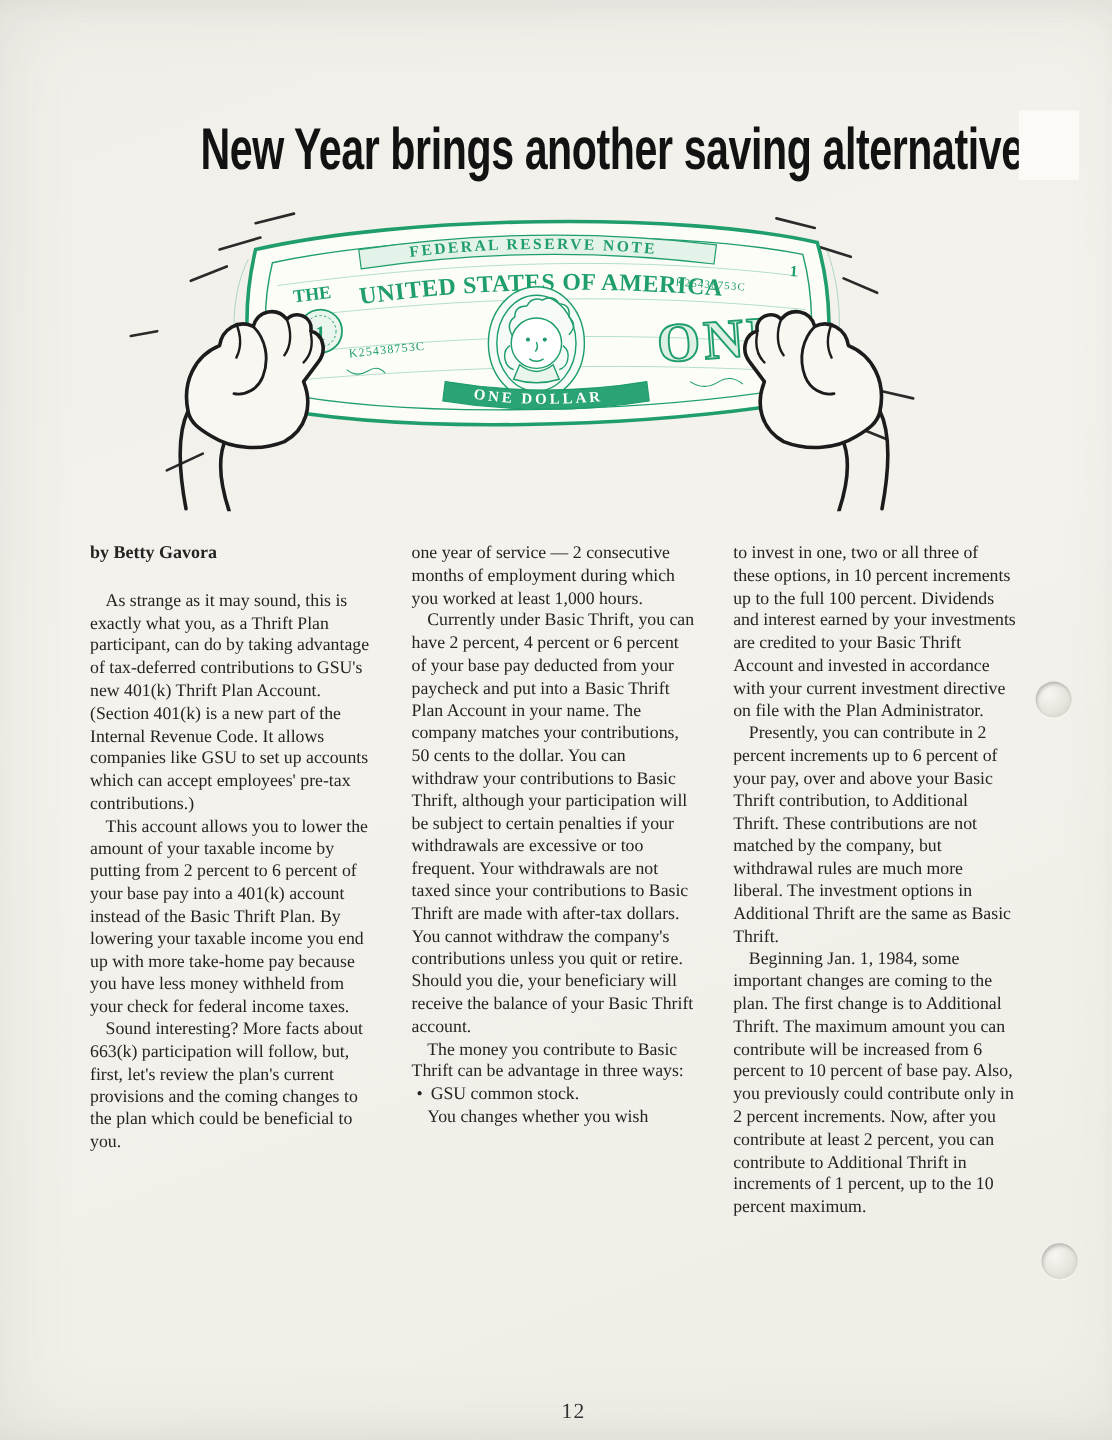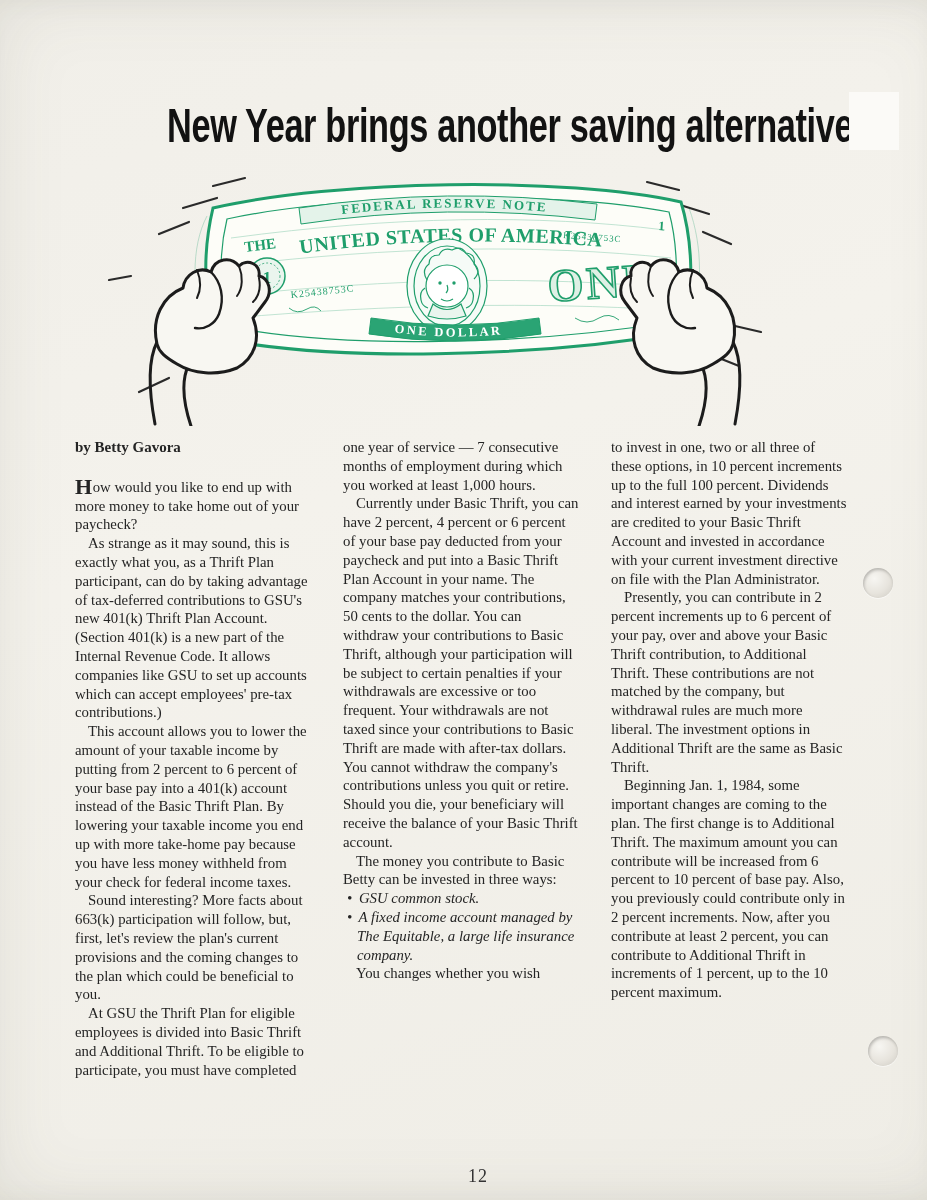--- a/index.html
+++ b/index.html
@@ -10,27 +10,27 @@
     font-family:"Liberation Serif",serif;color:#242424;padding-left:25px;
   }
   .title{
     position:absolute;left:167px;top:97px;margin:0;
     font-family:"Liberation Sans",sans-serif;font-weight:700;font-size:49px;
     letter-spacing:-.5px;color:#121212;white-space:nowrap;
     transform:scaleX(.70);transform-origin:left center;
   }
   .corner-artifact{position:absolute;left:849px;top:92px;width:50px;height:58px;background:#fbfaf7;}
   .illustration{position:absolute;left:92px;top:146px;width:706px;height:280px;}
-  .columns{position:absolute;left:75px;top:438px;width:772px;display:flex;gap:32px;}
+  .columns{position:absolute;left:75px;top:452px;width:772px;display:flex;gap:32px;}
   .col{width:236px;font-size:14.8px;line-height:18.8px;text-align:left;}
   .byline{font-weight:700;margin-bottom:21px;font-size:15px;}
   .para{text-indent:13px;margin:0;}
   .para.noindent{text-indent:0;}
   .dropcap{font-size:22px;font-weight:700;line-height:10px;vertical-align:-2px;letter-spacing:.5px;}
-  .bullet{padding-left:14px;text-indent:-10px;margin:0;font-style:italic;}
+  .bullet{padding-left:14px;text-indent:-10px;margin:0;}
   .bullet .marker{padding-right:3px;}
   .page-number{position:absolute;left:4px;right:0;top:1166px;text-align:center;font-size:18px;letter-spacing:1px;color:#333;}
   .hole{
     position:absolute;width:30px;height:30px;border-radius:50%;
     background:radial-gradient(circle at 38% 35%, #f7f6f2 0%, #e7e4dd 55%, #cfccc4 100%);
     box-shadow:inset 1px 2px 3px rgba(0,0,0,.22), 0 1px 1px rgba(255,255,255,.6);
   }
   .hole-1{left:863px;top:568px;}
   .hole-2{left:868px;top:1036px;}
   svg text{user-select:none;}
@@ -137,32 +137,29 @@
       </g>
 
       <use href="#hand" stroke="#1c1c1c" fill="#f8f7f2" stroke-width="3" stroke-linejoin="round" stroke-linecap="round"></use>
       <use href="#hand" transform="translate(700,0) scale(-1,1)" stroke="#1c1c1c" fill="#f8f7f2" stroke-width="3" stroke-linejoin="round" stroke-linecap="round"></use>
     </svg>
   </div>
 
   <div class="columns">
     <div class="col">
       <div class="byline">by Betty Gavora</div>
-    <div class="para noindent"><span class="dropcap">H</span>ow would you like to end up with more money to take home out of your paycheck?</div>
         <div class="para">As strange as it may sound, this is exactly what you, as a Thrift Plan participant, can do by taking advantage of tax-deferred contributions to GSU's new 401(k) Thrift Plan Account. (Section 401(k) is a new part of the Internal Revenue Code. It allows companies like GSU to set up accounts which can accept employees' pre-tax contributions.)</div>
         <div class="para">This account allows you to lower the amount of your taxable income by putting from 2 percent to 6 percent of your base pay into a 401(k) account instead of the Basic Thrift Plan. By lowering your taxable income you end up with more take-home pay because you have less money withheld from your check for federal income taxes.</div>
         <div class="para">Sound interesting? More facts about 663(k) participation will follow, but, first, let's review the plan's current provisions and the coming changes to the plan which could be beneficial to you.</div>
-        <div class="para">At GSU the Thrift Plan for eligible employees is divided into Basic Thrift and Additional Thrift. To be eligible to participate, you must have completed</div>
       </div>
     <div class="col">
-        <div class="para noindent">one year of service — 7 consecutive months of employment during which you worked at least 1,000 hours.</div>
+        <div class="para noindent">one year of service — 2 consecutive months of employment during which you worked at least 1,000 hours.</div>
         <div class="para">Currently under Basic Thrift, you can have 2 percent, 4 percent or 6 percent of your base pay deducted from your paycheck and put into a Basic Thrift Plan Account in your name. The company matches your contributions, 50 cents to the dollar. You can withdraw your contributions to Basic Thrift, although your participation will be subject to certain penalties if your withdrawals are excessive or too frequent. Your withdrawals are not taxed since your contributions to Basic Thrift are made with after-tax dollars. You cannot withdraw the company's contributions unless you quit or retire. Should you die, your beneficiary will receive the balance of your Basic Thrift account.</div>
-        <div class="para">The money you contribute to Basic Betty can be invested in three ways:</div>
+        <div class="para">The money you contribute to Basic Thrift can be advantage in three ways:</div>
         <div class="bullet"><span class="marker">•</span> GSU common stock.</div>
-        <div class="bullet"><span class="marker">•</span> A fixed income account managed by The Equitable, a large life insurance company.</div>
         <div class="para">You changes whether you wish</div>
       </div>
     <div class="col">
         <div class="para noindent">to invest in one, two or all three of these options, in 10 percent increments up to the full 100 percent. Dividends and interest earned by your investments are credited to your Basic Thrift Account and invested in accordance with your current investment directive on file with the Plan Administrator.</div>
         <div class="para">Presently, you can contribute in 2 percent increments up to 6 percent of your pay, over and above your Basic Thrift contribution, to Additional Thrift. These contributions are not matched by the company, but withdrawal rules are much more liberal. The investment options in Additional Thrift are the same as Basic Thrift.</div>
         <div class="para">Beginning Jan. 1, 1984, some important changes are coming to the plan. The first change is to Additional Thrift. The maximum amount you can contribute will be increased from 6 percent to 10 percent of base pay. Also, you previously could contribute only in 2 percent increments. Now, after you contribute at least 2 percent, you can contribute to Additional Thrift in increments of 1 percent, up to the 10 percent maximum.</div>
       </div>
   </div>
 
   <div class="hole hole-1"></div>

